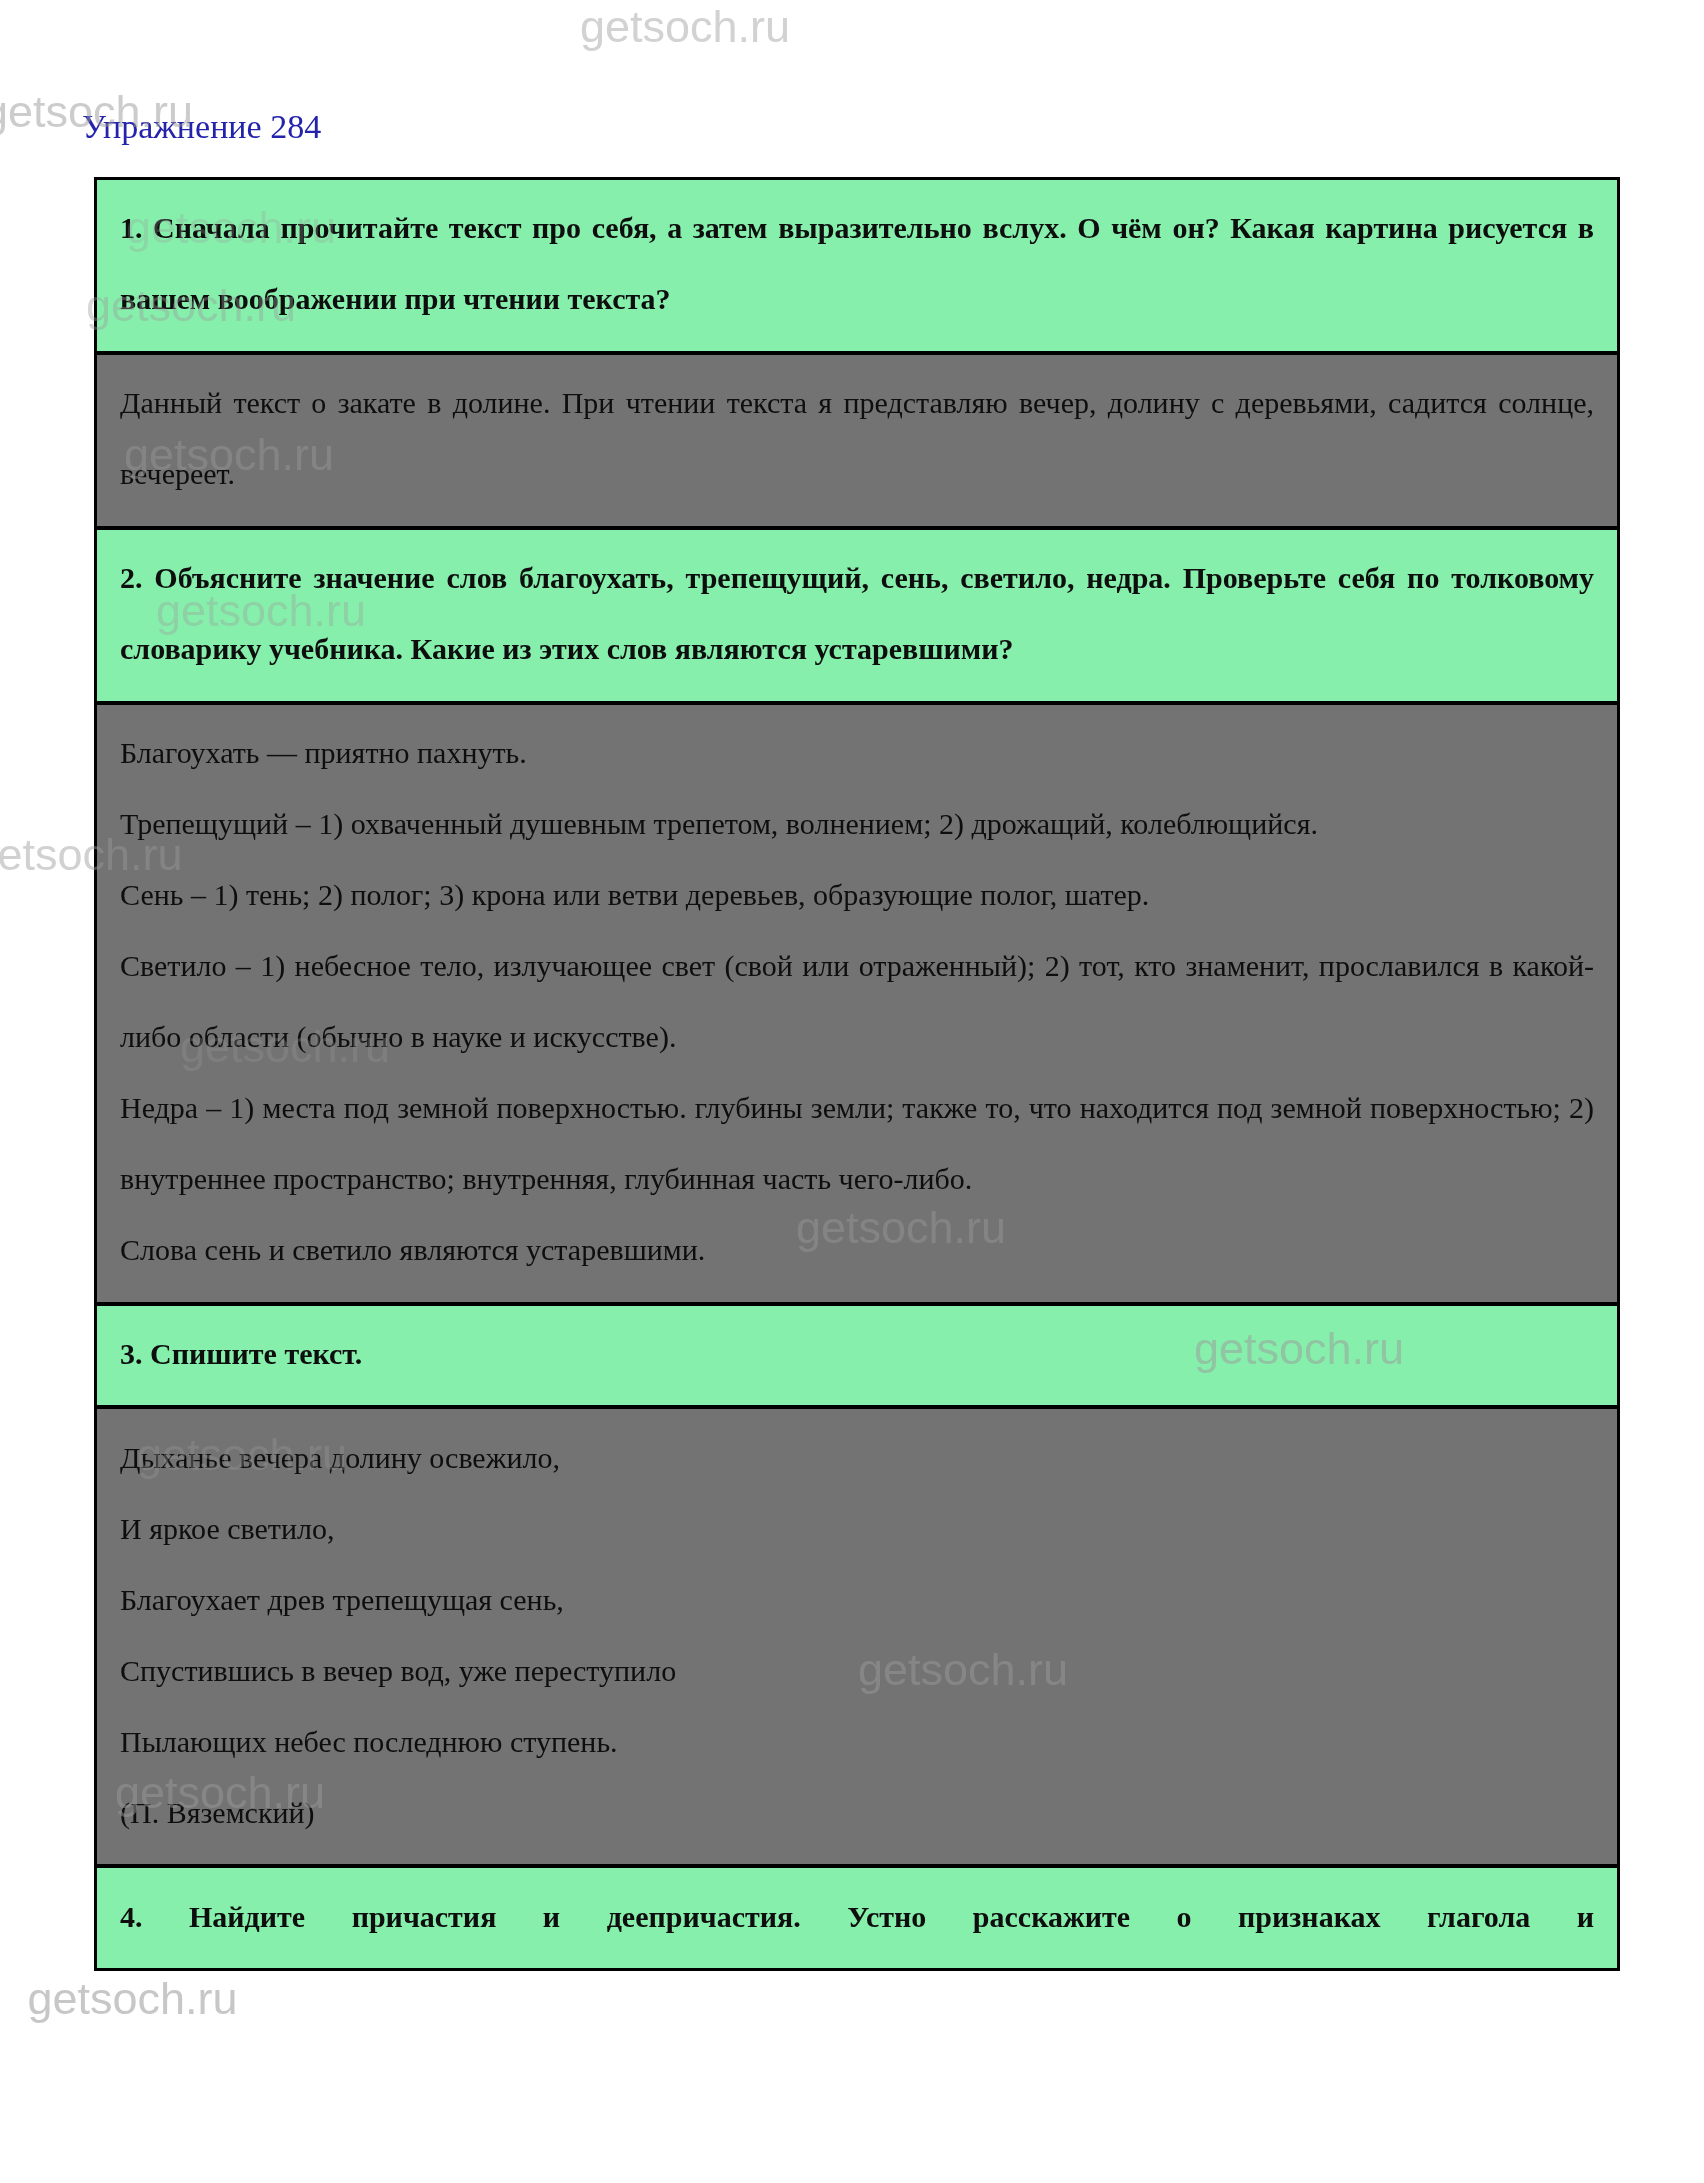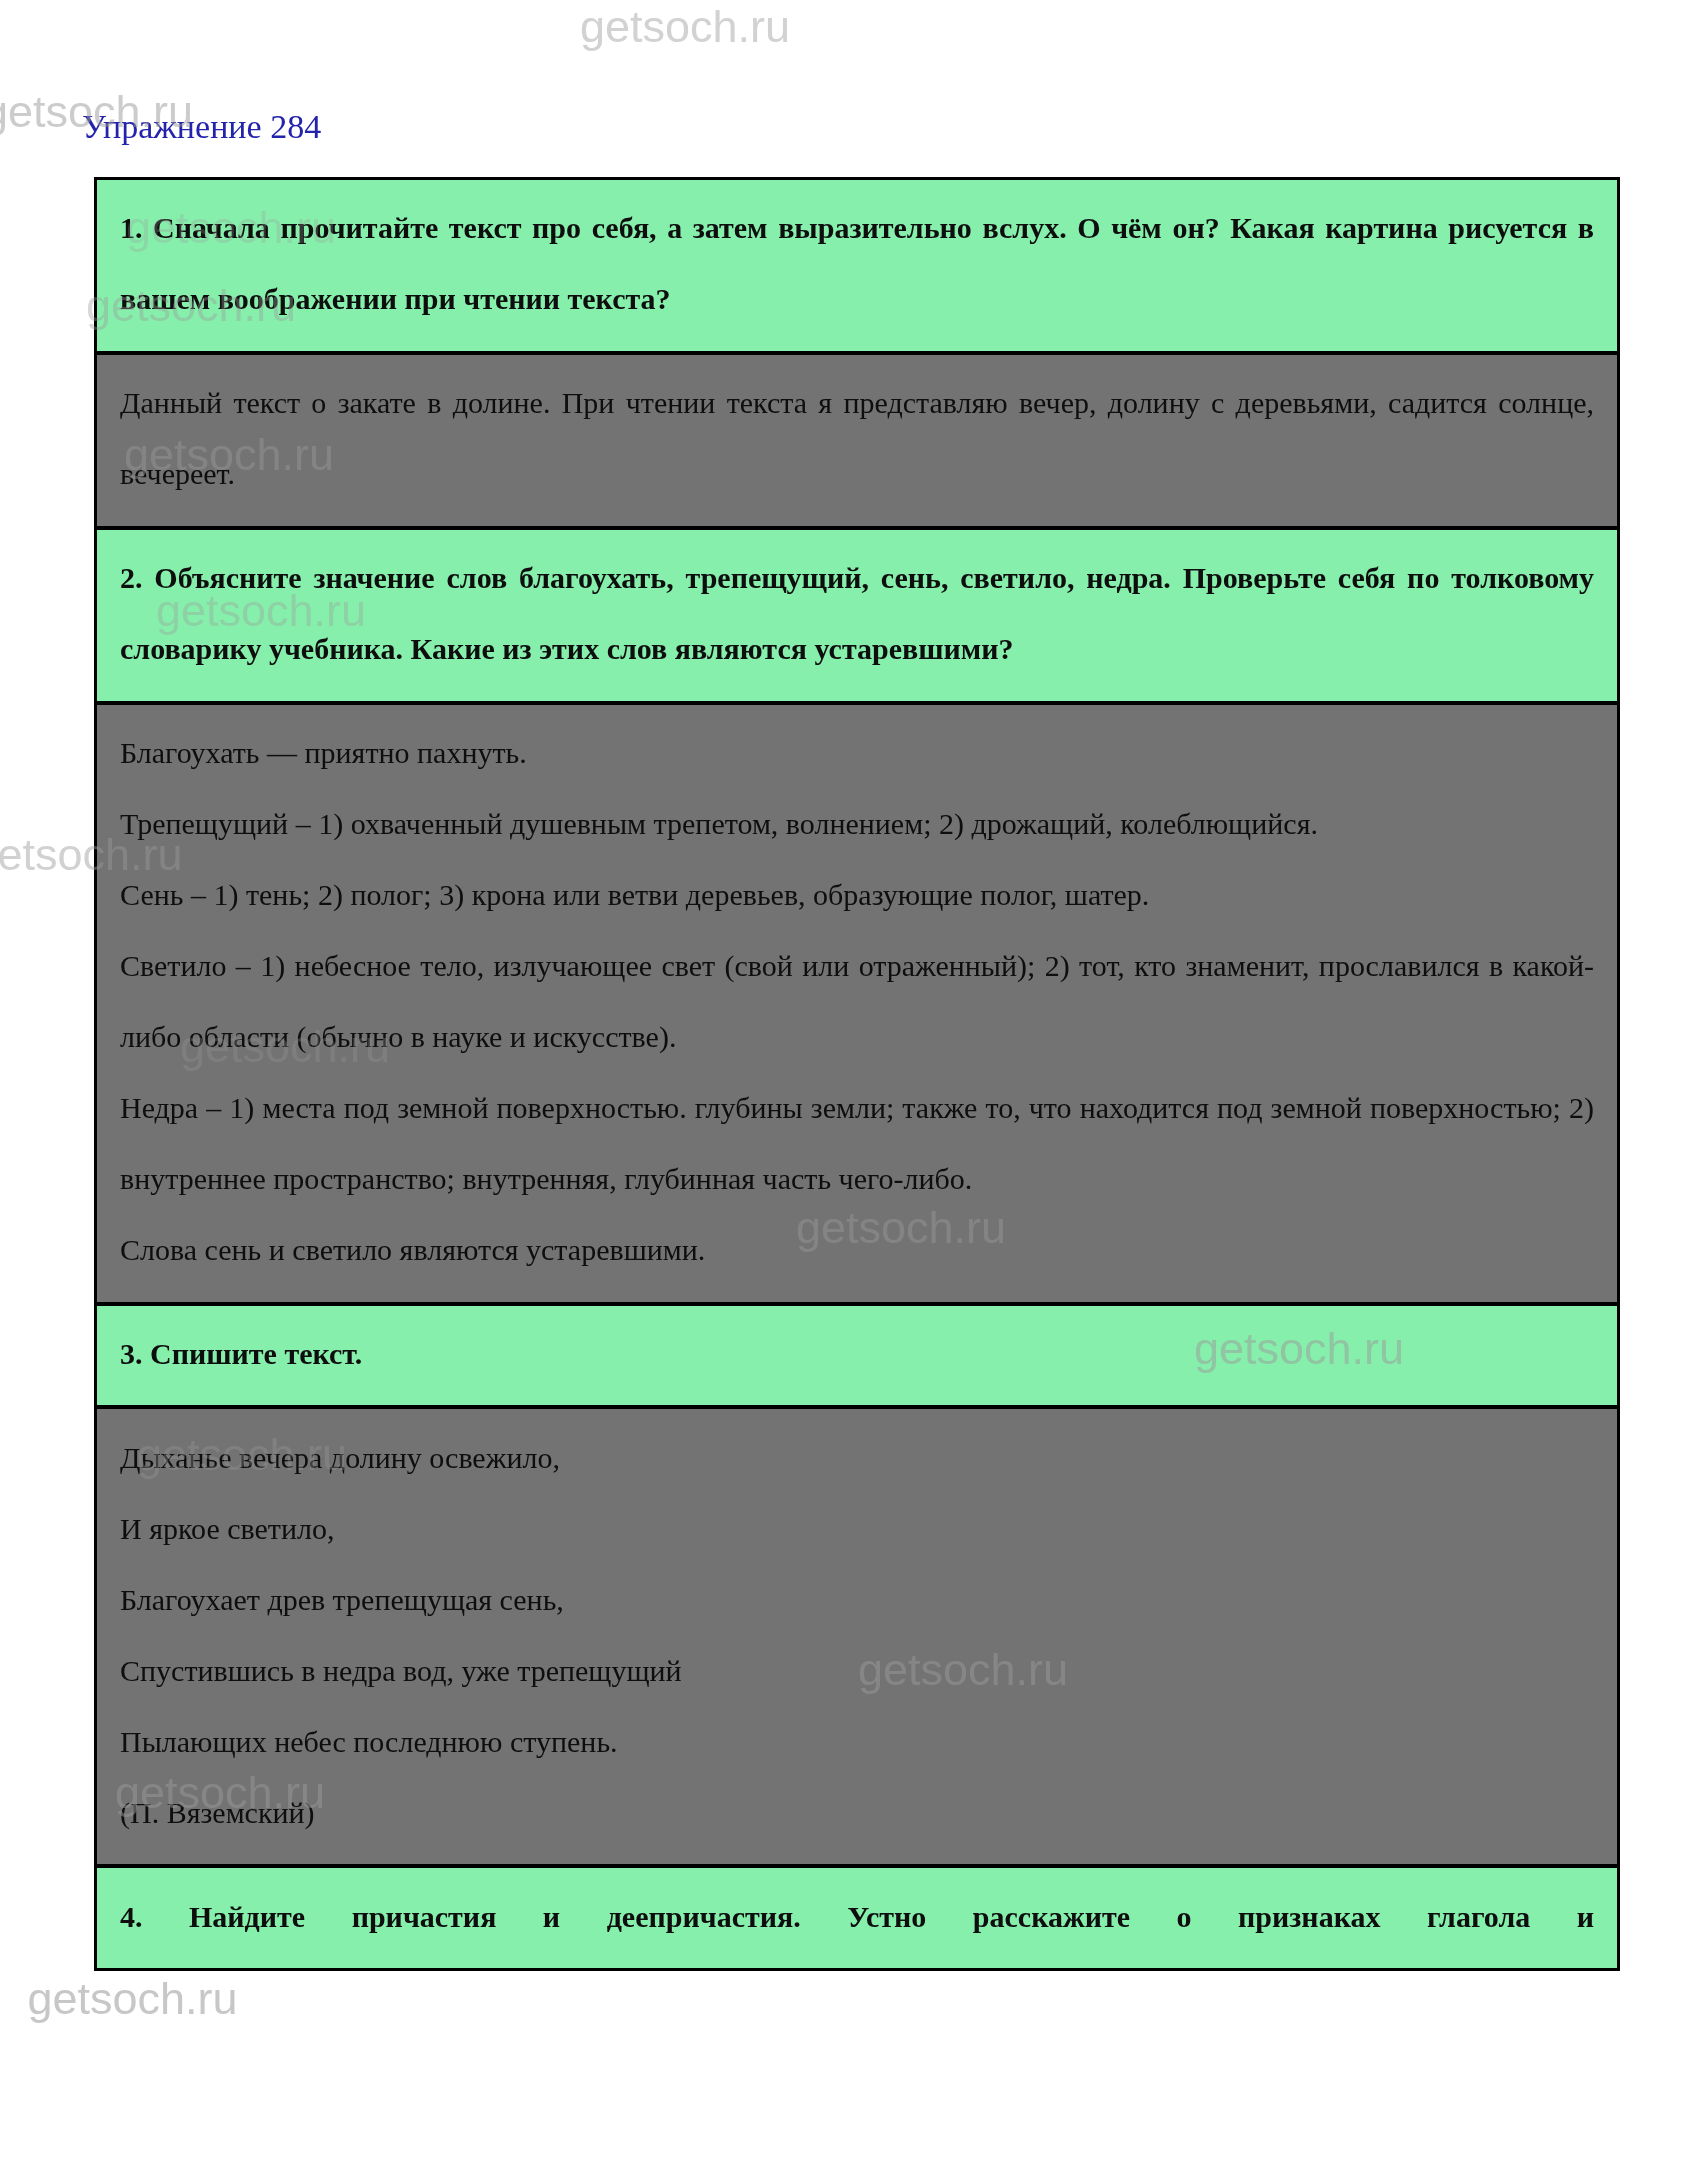--- a/index.html
+++ b/index.html
@@ -111,21 +111,21 @@
   </div>
 
   <div class="row q">
     <p>3. Спишите текст.</p>
   </div>
 
   <div class="row a poem">
     <p>Дыханье вечера долину освежило,</p>
     <p>И яркое светило,</p>
     <p>Благоухает древ трепещущая сень,</p>
-    <p>Спустившись в недра вод, уже трепещущий</p>
+    <p>Спустившись в вечер вод, уже переступило</p>
     <p>Пылающих небес последнюю ступень.</p>
     <p>(П. Вяземский)</p>
   </div>
 
   <div class="row q stretch">
     <p>4. Найдите причастия и деепричастия. Устно расскажите о признаках глагола и</p>
   </div>
 
 </div>
 

